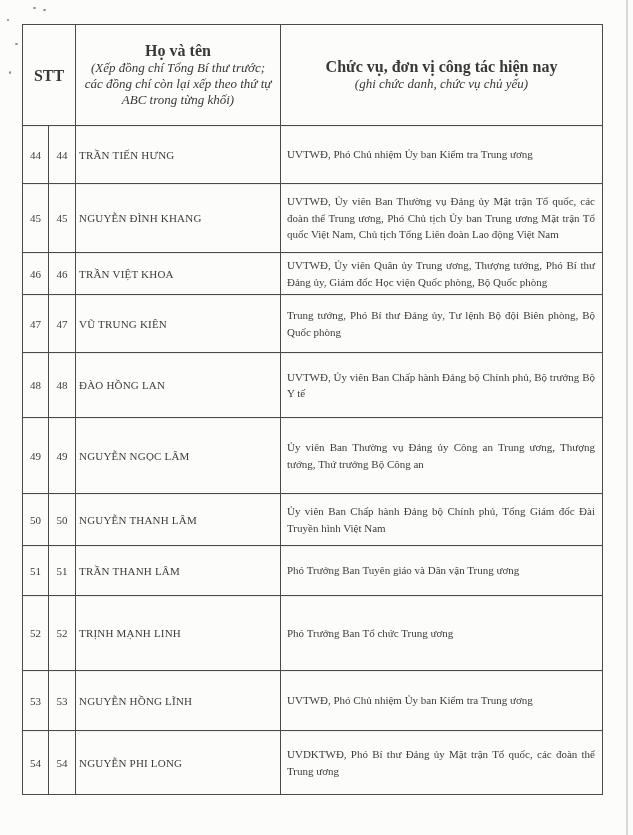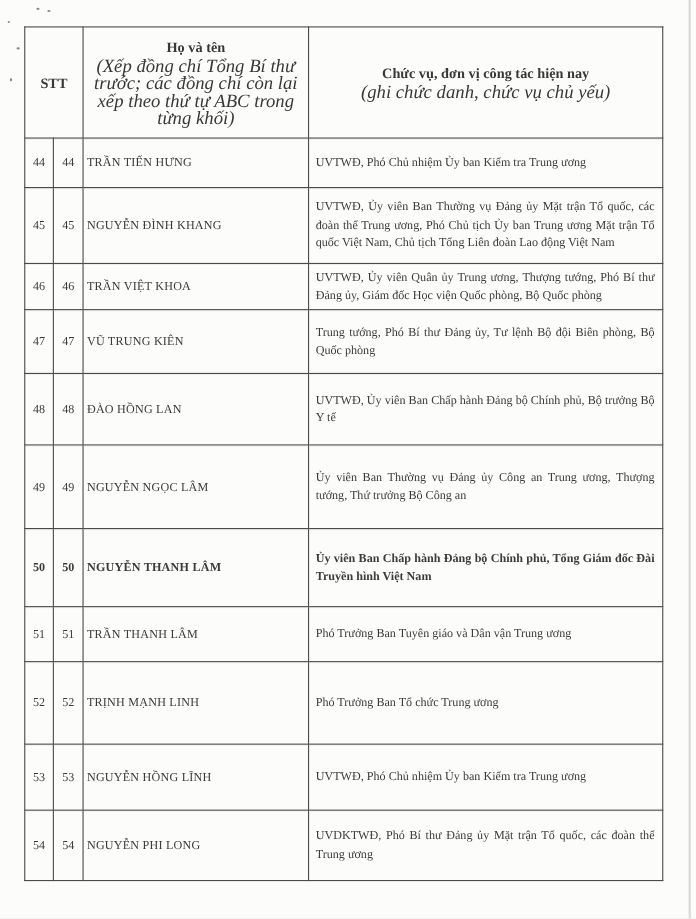--- a/index.html
+++ b/index.html
@@ -43,22 +43,22 @@
   table.roster col.c-pos { width: 322px; }
 
   table.roster th, table.roster td {
     border: 1px solid #4a4a48;
     vertical-align: middle;
     font-size: 11px;
   }
   table.roster { border: 1.5px solid #444442; }
 
   th.h-cell { font-weight: bold; text-align: center; padding: 4px 6px; }
-  .h-title { font-weight: bold; font-size: 13px; line-height: 17px; }
-  .h-note  { font-weight: normal; font-style: italic; font-size: 17px; line-height: 16px; margin-top: 1px; }
+  .h-title { font-weight: bold; font-size: 16px; line-height: 17px; }
+  .h-note  { font-weight: normal; font-style: italic; font-size: 13px; line-height: 16px; margin-top: 1px; }
 
   td.no-cell {
     text-align: center;
     font-size: 11px;
     color: #3c3c3c;
   }
   td.name-cell {
     padding: 2px 2px 2px 3px;
     font-size: 11px;
     letter-spacing: 0.2px;
@@ -102,21 +102,21 @@
       <th class="h-cell">
         <div class="h-title">Họ và tên</div>
         <div class="h-note">(Xếp đồng chí Tổng Bí thư trước; các đồng chí còn lại xếp theo thứ tự ABC trong từng khối)</div>
       </th>
       <th class="h-cell">
         <div class="h-title">Chức vụ, đơn vị công tác hiện nay</div>
         <div class="h-note">(ghi chức danh, chức vụ chủ yếu)</div>
       </th>
     </tr>
 
-    <tr style="height:45px;">
+    <tr style="height:58px;">
       <td class="no-cell">44</td>
       <td class="no-cell">44</td>
       <td class="name-cell">TRẦN TIẾN HƯNG</td>
       <td class="pos-cell">UVTWĐ, Phó Chủ nhiệm Ủy ban Kiểm tra Trung ương</td>
     </tr>
     <tr style="height:69px;">
       <td class="no-cell">45</td>
       <td class="no-cell">45</td>
       <td class="name-cell">NGUYỄN ĐÌNH KHANG</td>
       <td class="pos-cell">UVTWĐ, Ủy viên Ban Thường vụ Đảng ủy Mặt trận Tổ quốc, các đoàn thể Trung ương, Phó Chủ tịch Ủy ban Trung ương Mặt trận Tổ quốc Việt Nam, Chủ tịch Tổng Liên đoàn Lao động Việt Nam</td>
@@ -138,21 +138,21 @@
       <td class="no-cell">48</td>
       <td class="name-cell">ĐÀO HỒNG LAN</td>
       <td class="pos-cell">UVTWĐ, Ủy viên Ban Chấp hành Đảng bộ Chính phủ, Bộ trưởng Bộ Y tế</td>
     </tr>
     <tr style="height:76px;">
       <td class="no-cell">49</td>
       <td class="no-cell">49</td>
       <td class="name-cell">NGUYỄN NGỌC LÂM</td>
       <td class="pos-cell">Ủy viên Ban Thường vụ Đảng ủy Công an Trung ương, Thượng tướng, Thứ trưởng Bộ Công an</td>
     </tr>
-    <tr style="height:71px;font-weight:bold;">
+    <tr style="height:52px;">
       <td class="no-cell">50</td>
       <td class="no-cell">50</td>
       <td class="name-cell">NGUYỄN THANH LÂM</td>
       <td class="pos-cell">Ủy viên Ban Chấp hành Đảng bộ Chính phủ, Tổng Giám đốc Đài Truyền hình Việt Nam</td>
     </tr>
     <tr style="height:50px;">
       <td class="no-cell">51</td>
       <td class="no-cell">51</td>
       <td class="name-cell">TRẦN THANH LÂM</td>
       <td class="pos-cell">Phó Trưởng Ban Tuyên giáo và Dân vận Trung ương</td>

